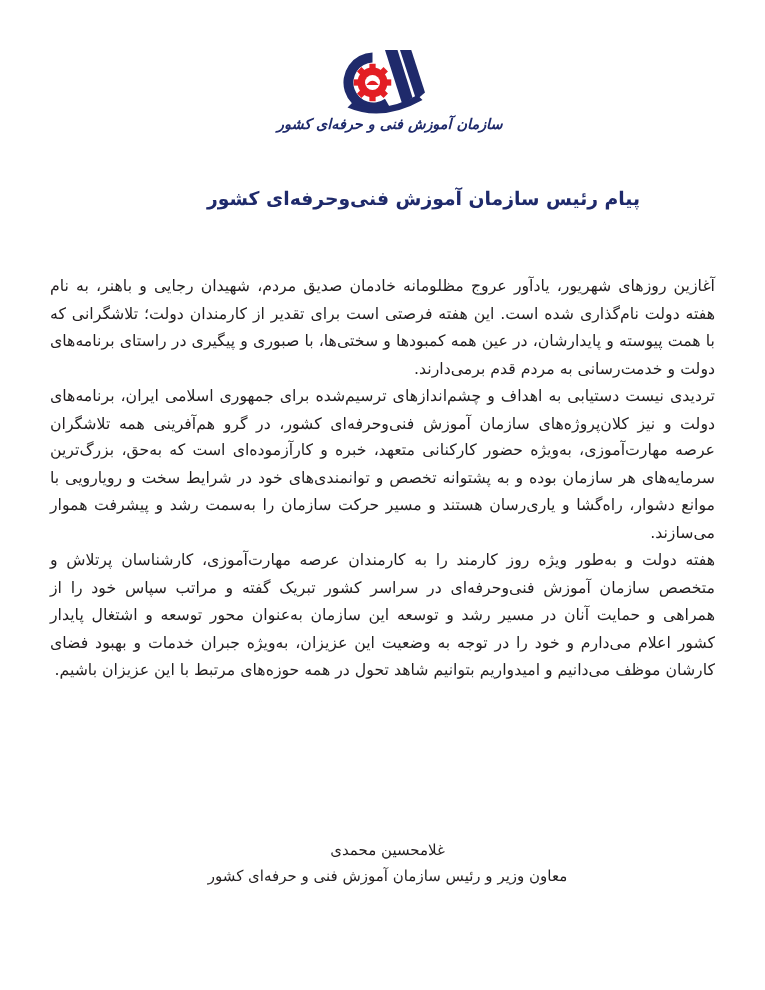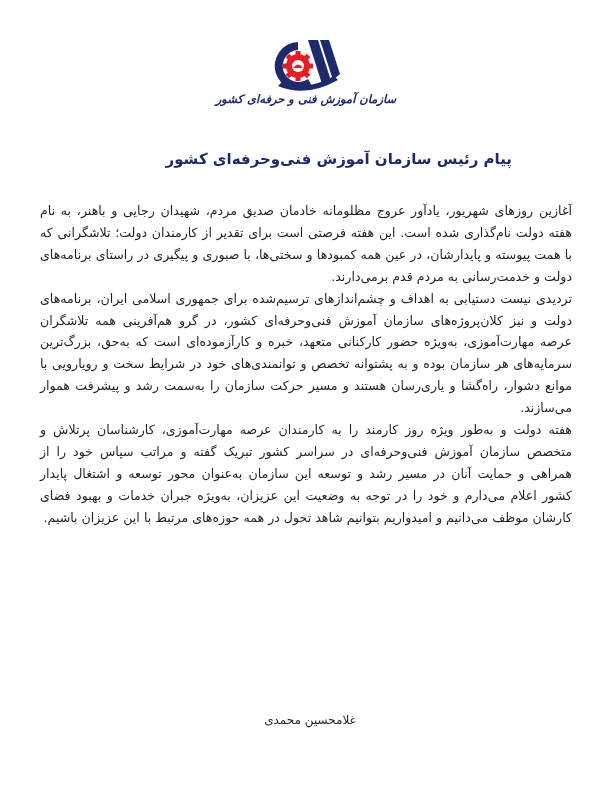--- a/index.html
+++ b/index.html
@@ -1,28 +1,28 @@
 <!DOCTYPE html>
 <html><head>
 <meta charset="utf-8">
 <style>
   html, body { margin: 0; padding: 0; background: #ffffff; }
   body { width: 612px; height: 792px; position: relative; overflow: hidden;
          font-family: "DejaVu Sans", sans-serif; color: #231f20; }
   .logo { position: absolute; left: 268px; top: 36px; width: 76px; height: 60px; }
-  .org-name { position: absolute; left: 210px; top: 92px; width: 192px; text-align: center;
+  .org-name { position: absolute; left: 210px; top: 92px; width: 192px; text-align: right;
               direction: rtl; font-family: "DejaVu Serif", serif; font-size: 11.5px;
               font-style: italic; font-weight: bold; color: #1f2a6b; }
   .title { position: absolute; left: 100px; top: 148px; width: 412px; text-align: right;
            direction: rtl; font-weight: bold; color: #1f2a6b; font-size: 15px; line-height: 22px; }
-  .body { position: absolute; left: 40px; top: 200px; width: 532px; direction: rtl;
+  .body { position: absolute; left: 40px; top: 218px; width: 532px; direction: rtl;
           text-align: justify; font-size: 12.6px; line-height: 21.9px; color: #231f20; }
   .body p { margin: 0; }
   .sig { position: absolute; left: 150px; top: 670px; width: 320px; text-align: center;
-         direction: rtl; font-size: 12px; line-height: 21px; color: #231f20; margin-top: 40px; }
+         direction: rtl; font-size: 12px; line-height: 21px; color: #231f20; }
 </style>
 </head>
 <body>
 
 <div class="logo">
   <svg width="76" height="60" viewBox="0 0 76 60">
     <path d="M30 6 A24 24 0 1 0 44 50 L40 43 A16 16 0 1 1 30 14 Z" fill="#1f2a6b"></path>
     <path d="M40 4 L50 4 L62 42 L54 48 Z" fill="#1f2a6b"></path>
     <path d="M52 4 L61 4 L72 38 L65 44 Z" fill="#1f2a6b"></path>
     <path d="M10 50 Q38 62 70 44 L66 40 Q38 56 14 46 Z" fill="#1f2a6b"></path>
@@ -50,13 +50,14 @@
 </div>
 
 <div class="body">
   <p>آغازین روزهای شهریور، یادآور عروج مظلومانه خادمان صدیق مردم، شهیدان رجایی و باهنر، به نام هفته دولت نام‌گذاری شده است. این هفته فرصتی است برای تقدیر از کارمندان دولت؛ تلاشگرانی که با همت پیوسته و پایدارشان، در عین همه کمبودها و سختی‌ها، با صبوری و پیگیری در راستای برنامه‌های دولت و خدمت‌رسانی به مردم قدم برمی‌دارند.</p>
   <p>تردیدی نیست دستیابی به اهداف و چشم‌اندازهای ترسیم‌شده برای جمهوری اسلامی ایران، برنامه‌های دولت و نیز کلان‌پروژه‌های سازمان آموزش فنی‌وحرفه‌ای کشور، در گرو هم‌آفرینی همه تلاشگران عرصه مهارت‌آموزی، به‌ویژه حضور کارکنانی متعهد، خبره و کارآزموده‌ای است که به‌حق، بزرگ‌ترین سرمایه‌های هر سازمان بوده و به پشتوانه تخصص و توانمندی‌های خود در شرایط سخت و رویارویی با موانع دشوار، راه‌گشا و یاری‌رسان هستند و مسیر حرکت سازمان را به‌سمت رشد و پیشرفت هموار می‌سازند.</p>
   <p>هفته دولت و به‌طور ویژه روز کارمند را به کارمندان عرصه مهارت‌آموزی، کارشناسان پرتلاش و متخصص سازمان آموزش فنی‌وحرفه‌ای در سراسر کشور تبریک گفته و مراتب سپاس خود را از همراهی و حمایت آنان در مسیر رشد و توسعه این سازمان به‌عنوان محور توسعه و اشتغال پایدار کشور اعلام می‌دارم و خود را در توجه به وضعیت این عزیزان، به‌ویژه جبران خدمات و بهبود فضای کارشان موظف می‌دانیم و امیدواریم بتوانیم شاهد تحول در همه حوزه‌های مرتبط با این عزیزان باشیم.</p>
 </div>
 
 <div class="sig">
   <div>غلامحسین محمدی</div>
+  <div>معاون وزیر و رئیس سازمان آموزش فنی و حرفه‌ای کشور</div>
 </div>
 
 </body></html>

